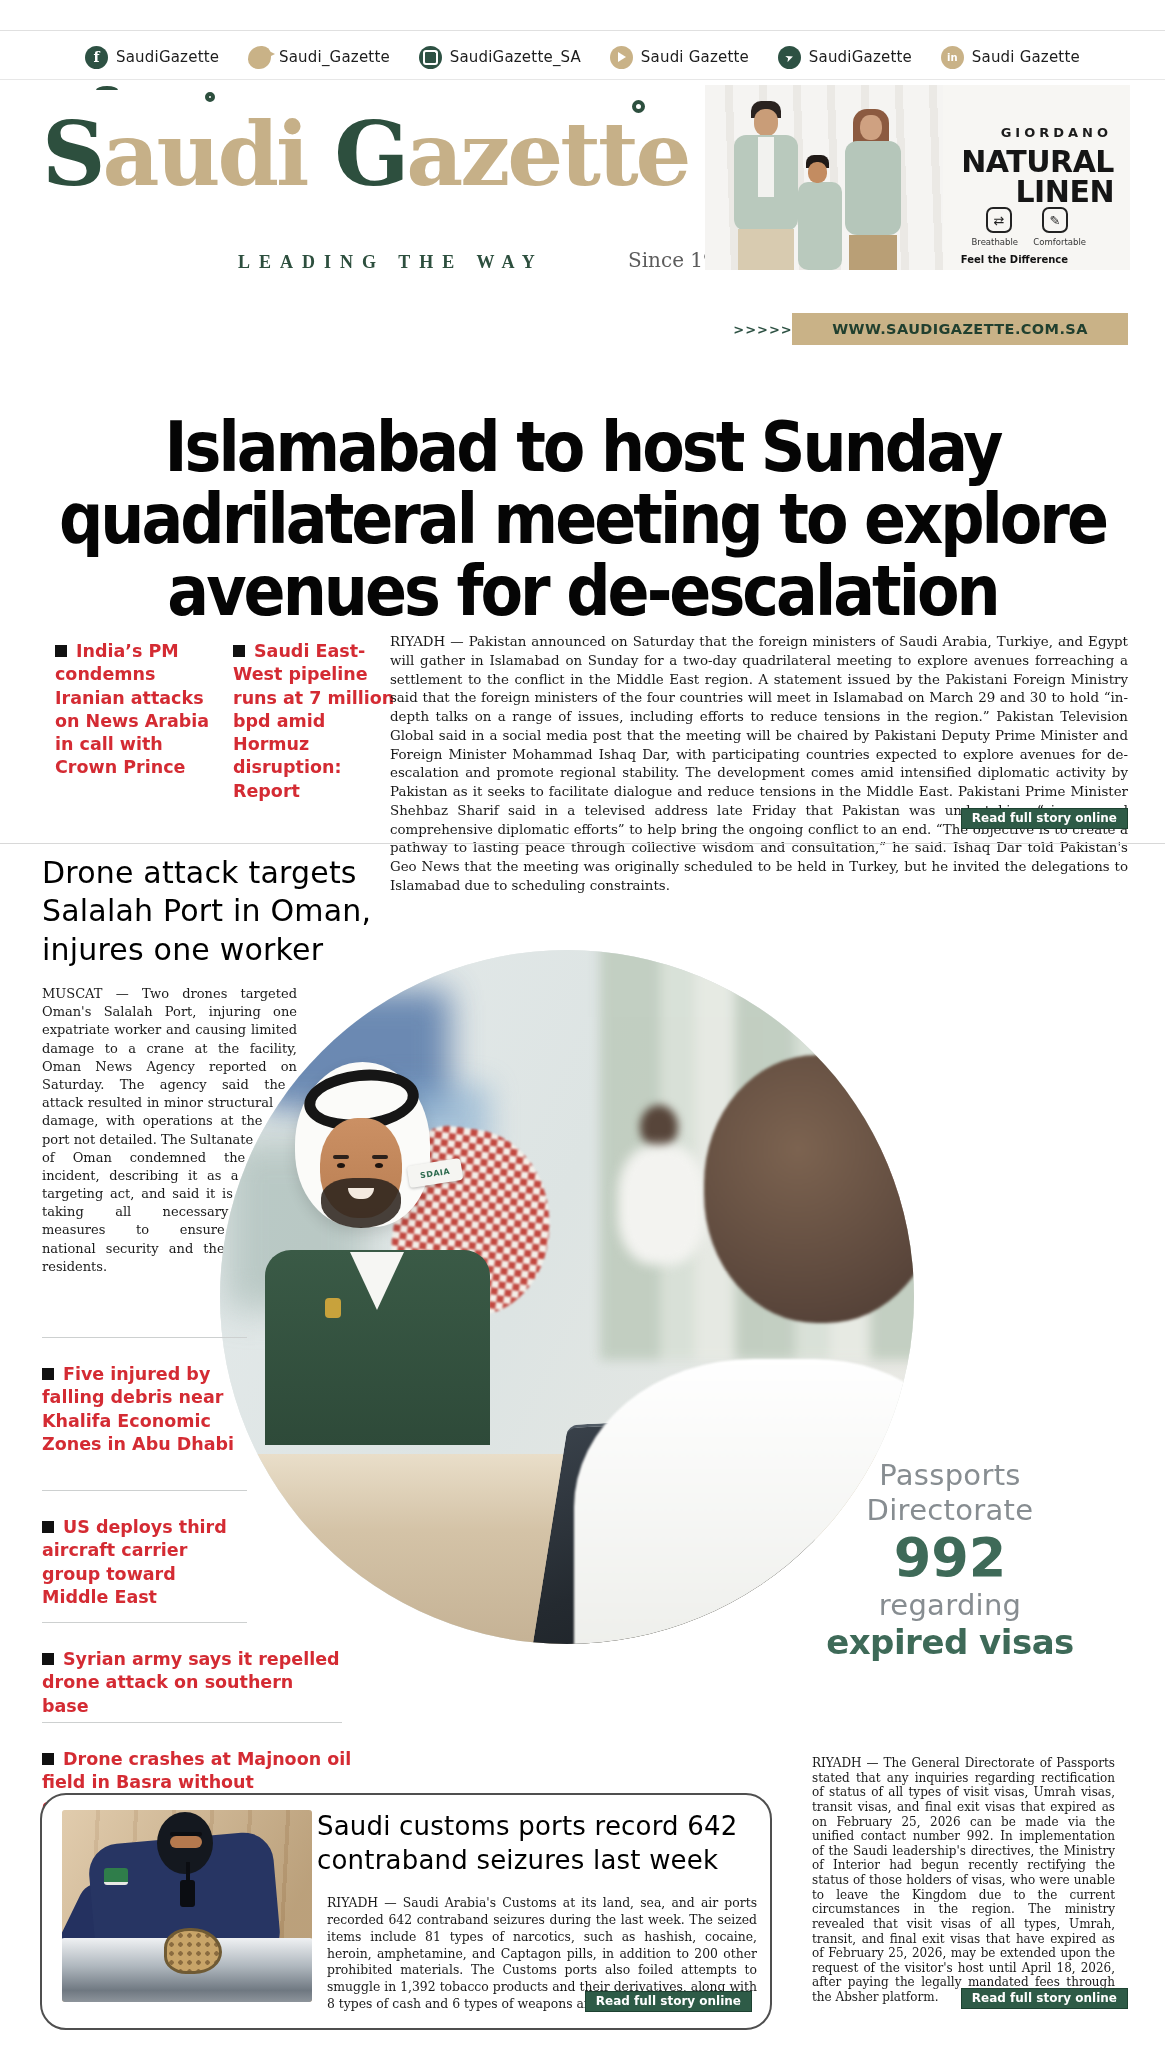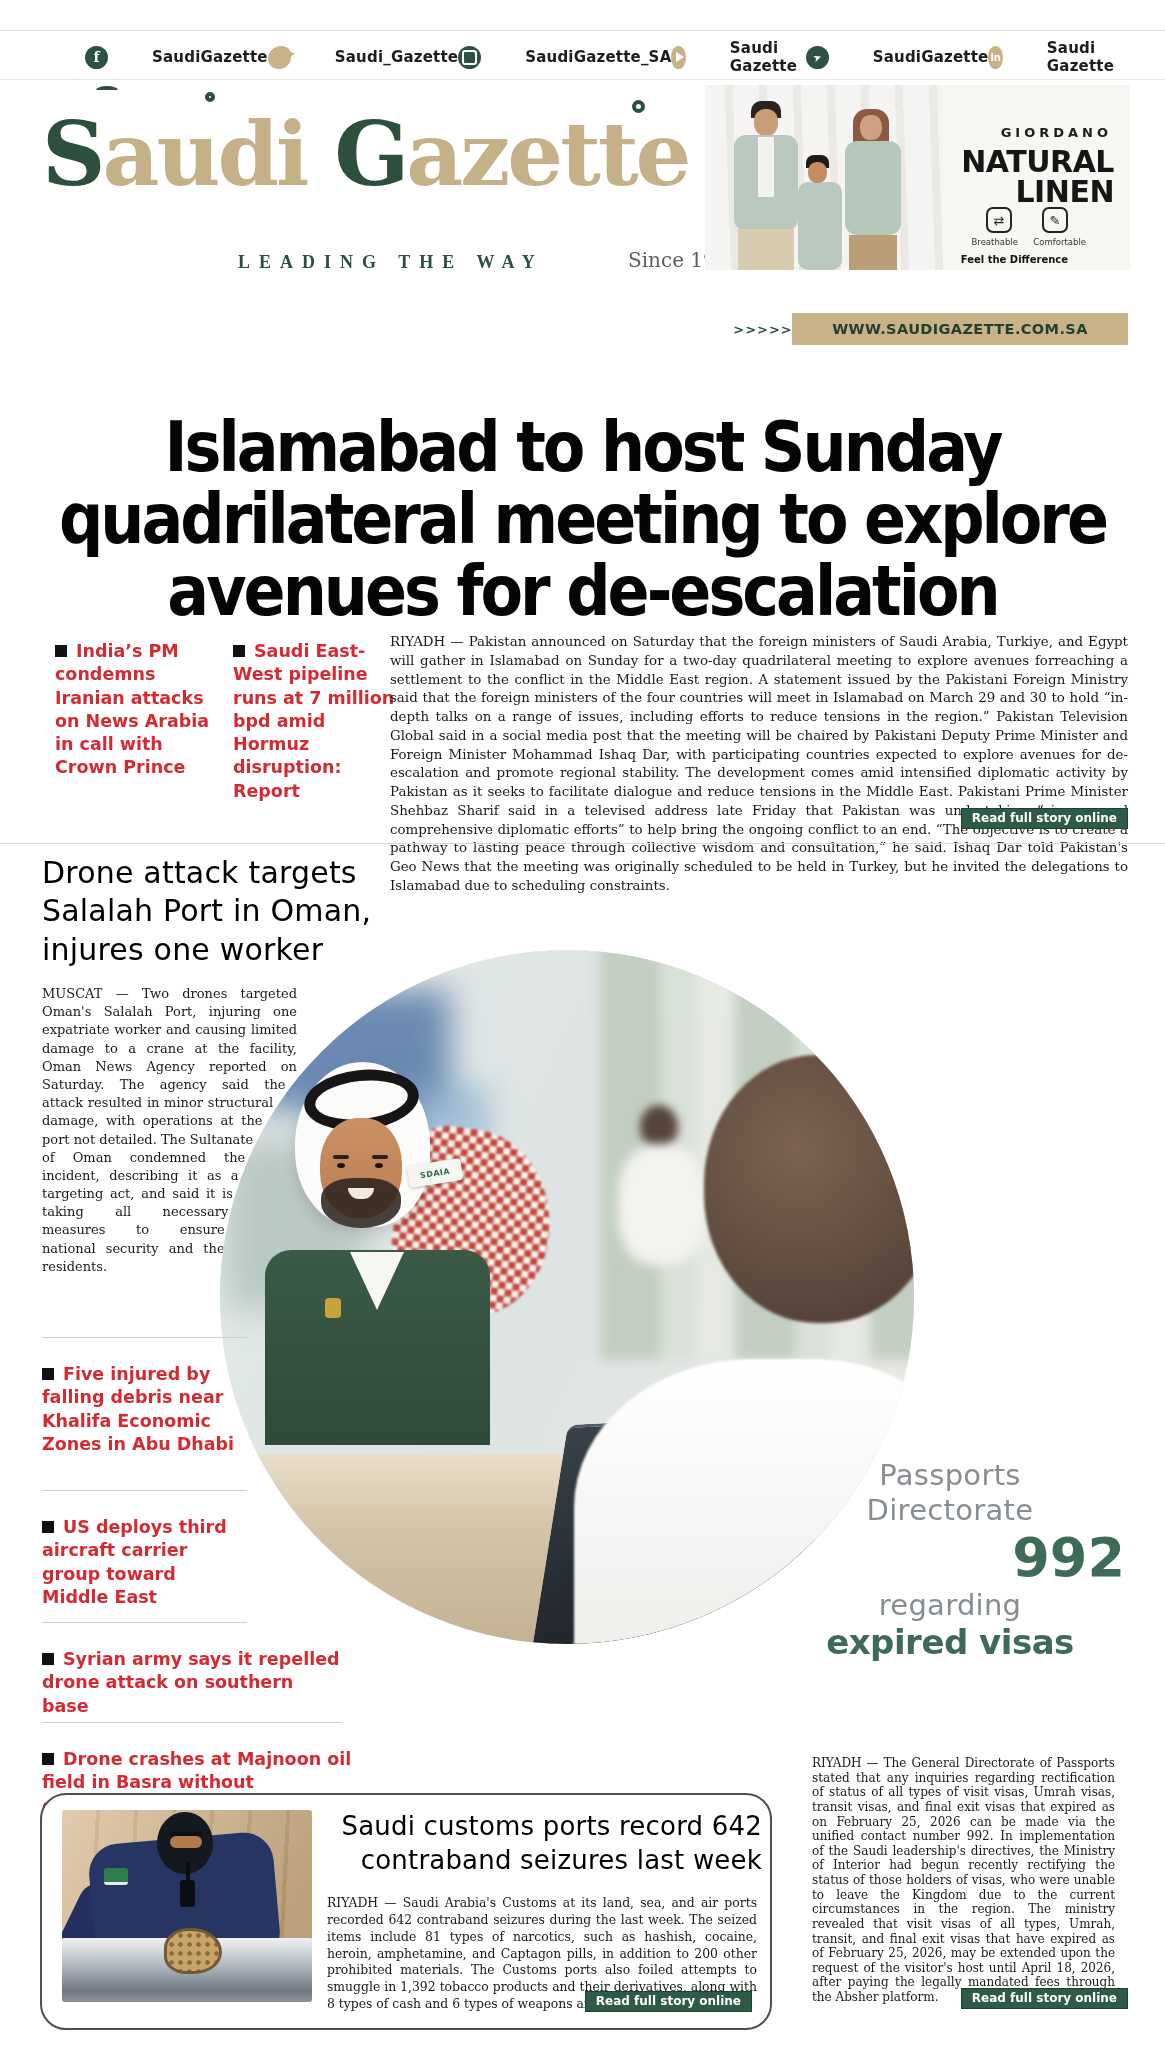--- a/index.html
+++ b/index.html
@@ -7,21 +7,21 @@
   .page { position:relative; width:1165px; height:2048px; background:#fff; overflow:hidden;
           font-family:"DejaVu Sans", sans-serif; }
 
   
   .rule { position:absolute; left:0; right:0; height:1px; background:#e0e0e0; }
 
   
   .social-bar { position:absolute; top:40px; left:85px; width:995px; height:34px;
                 display:flex; justify-content:space-between; align-items:center; }
   .social-item { display:flex; align-items:center; gap:8px; cursor:pointer; }
-  .slabel { font-size:15px; font-weight:700; color:#1d1d1d; letter-spacing:.2px;margin-left:36px; }
+  .slabel { font-size:15px; font-weight:400; color:#1d1d1d; letter-spacing:.2px; }
   .sicon { width:23px; height:23px; border-radius:50%; display:inline-flex; align-items:center;
            justify-content:center; position:relative; }
   .si-green { background:#2d5143; } .si-tan { background:#c9b287; }
   .si-fb::after { content:"f"; color:#fff; font:bold 14px "DejaVu Serif",serif; }
   .si-tw { border-radius:60% 40% 55% 45%; }
   .si-tw::after { content:""; position:absolute; right:-4px; top:4px; border-left:8px solid #c9b287;
                   border-top:4px solid transparent; border-bottom:4px solid transparent; }
   .si-ig::after { content:""; width:11px; height:11px; border:2px solid #fff; border-radius:3px; }
   .si-ig::before { content:""; position:absolute; top:5px; right:5px; width:2px; height:2px;
                    background:#fff; border-radius:50%; }
@@ -136,21 +136,21 @@
              letter-spacing:1px; color:#c8cdd1; transform:rotate(-6deg); }
   .ic-manhead { right:-25px; top:105px; width:235px; height:268px;
                 background:radial-gradient(circle at 40% 35%,#7c6350,#5a463b 70%,#4a3931);
                 border-radius:48%; filter:blur(1.5px); }
   .ic-manshirt { right:-60px; bottom:-45px; width:400px; height:330px;
                  background:linear-gradient(#ffffff,#ecede9); border-radius:45% 40% 0 0; filter:blur(1px); }
 
   
   .pass-block { position:absolute; left:775px; top:1458px; width:350px; text-align:center; }
   .pass-line { font-size:29px; color:#878d91; line-height:1.2; letter-spacing:.3px; }
-  .pass-num { font-size:54px; font-weight:bold; color:#3e6a58; line-height:1.12;text-align:right; }
+  .pass-num { font-size:54px; font-weight:bold; color:#3e6a58; line-height:1.12; }
   .pass-emph { font-size:34px; font-weight:bold; color:#3e6a58; letter-spacing:-.5px; line-height:1.15; }
   .pass-body { position:absolute; left:812px; top:1756px; width:303px; font-size:12px; line-height:1.22; }
 
   
   .customs-box { position:absolute; left:40px; top:1793px; width:732px; height:237px;
                  border:2px solid #4f4f4f; border-radius:26px; background:#fff; }
   .cust-photo { position:absolute; left:20px; top:15px; width:250px; height:192px; overflow:hidden;
                 border-radius:3px; background:repeating-linear-gradient(93deg,#d7bb92 0 34px,#c9a97e 34px 38px); }
   .cust-photo div { position:absolute; }
   .cp-shade { inset:0; background:linear-gradient(120deg,rgba(255,255,255,.25),rgba(60,40,20,.18) 80%); }
@@ -163,21 +163,21 @@
   .cp-brow { left:108px; top:22px; width:32px; height:4px; background:#0c0e12; border-radius:2px; }
   .cp-patch { left:42px; top:58px; width:24px; height:17px; background:#2f7d4a; border-radius:3px;
               border-bottom:3px solid #e8e8e4; }
   .cp-radio { left:118px; top:70px; width:15px; height:27px; background:#0b0d12; border-radius:3px; }
   .cp-ant { left:124px; top:52px; width:4px; height:20px; background:#0b0d12; }
   .cp-pipe { left:-8px; right:-8px; bottom:0; height:64px;
              background:linear-gradient(#eff1f3,#aeb6bd 45%,#6f7881 82%,#8d949b); border-radius:10px/24px; }
   .cp-contra { left:102px; bottom:28px; width:58px; height:46px; background:#c8a468;
                background-image:radial-gradient(#8a6b3f 2px, transparent 2.5px); background-size:9px 9px;
                border:3px solid #6f5a34; border-radius:45% 55% 50% 40%; }
-  .cust-headline { position:absolute; left:275px; top:14px; width:445px; text-align:right;
+  .cust-headline { position:absolute; left:275px; top:14px; width:445px; text-align:left;
                    font-size:26px; line-height:1.32; }
   .cust-body { position:absolute; left:285px; top:100px; width:430px; font-size:12.4px; line-height:1.36; }
 
   
   .adm-hair { left:46px; top:16px; width:30px; height:17px; background:#2a2320; border-radius:10px 10px 0 0; }
   .adm-head { left:49px; top:24px; width:24px; height:27px; background:#c99d78; border-radius:45%; }
   .adm-body { left:29px; top:50px; width:64px; height:96px; background:#b9c9bd; border-radius:12px; }
   .adm-tee  { left:53px; top:52px; width:16px; height:60px; background:#f2f2ef; }
   .adm-pant { left:33px; top:144px; width:56px; height:41px; background:#d8cbb0; }
   .adw-hair { left:148px; top:24px; width:36px; height:84px; background:#8c5a40; border-radius:14px; }

